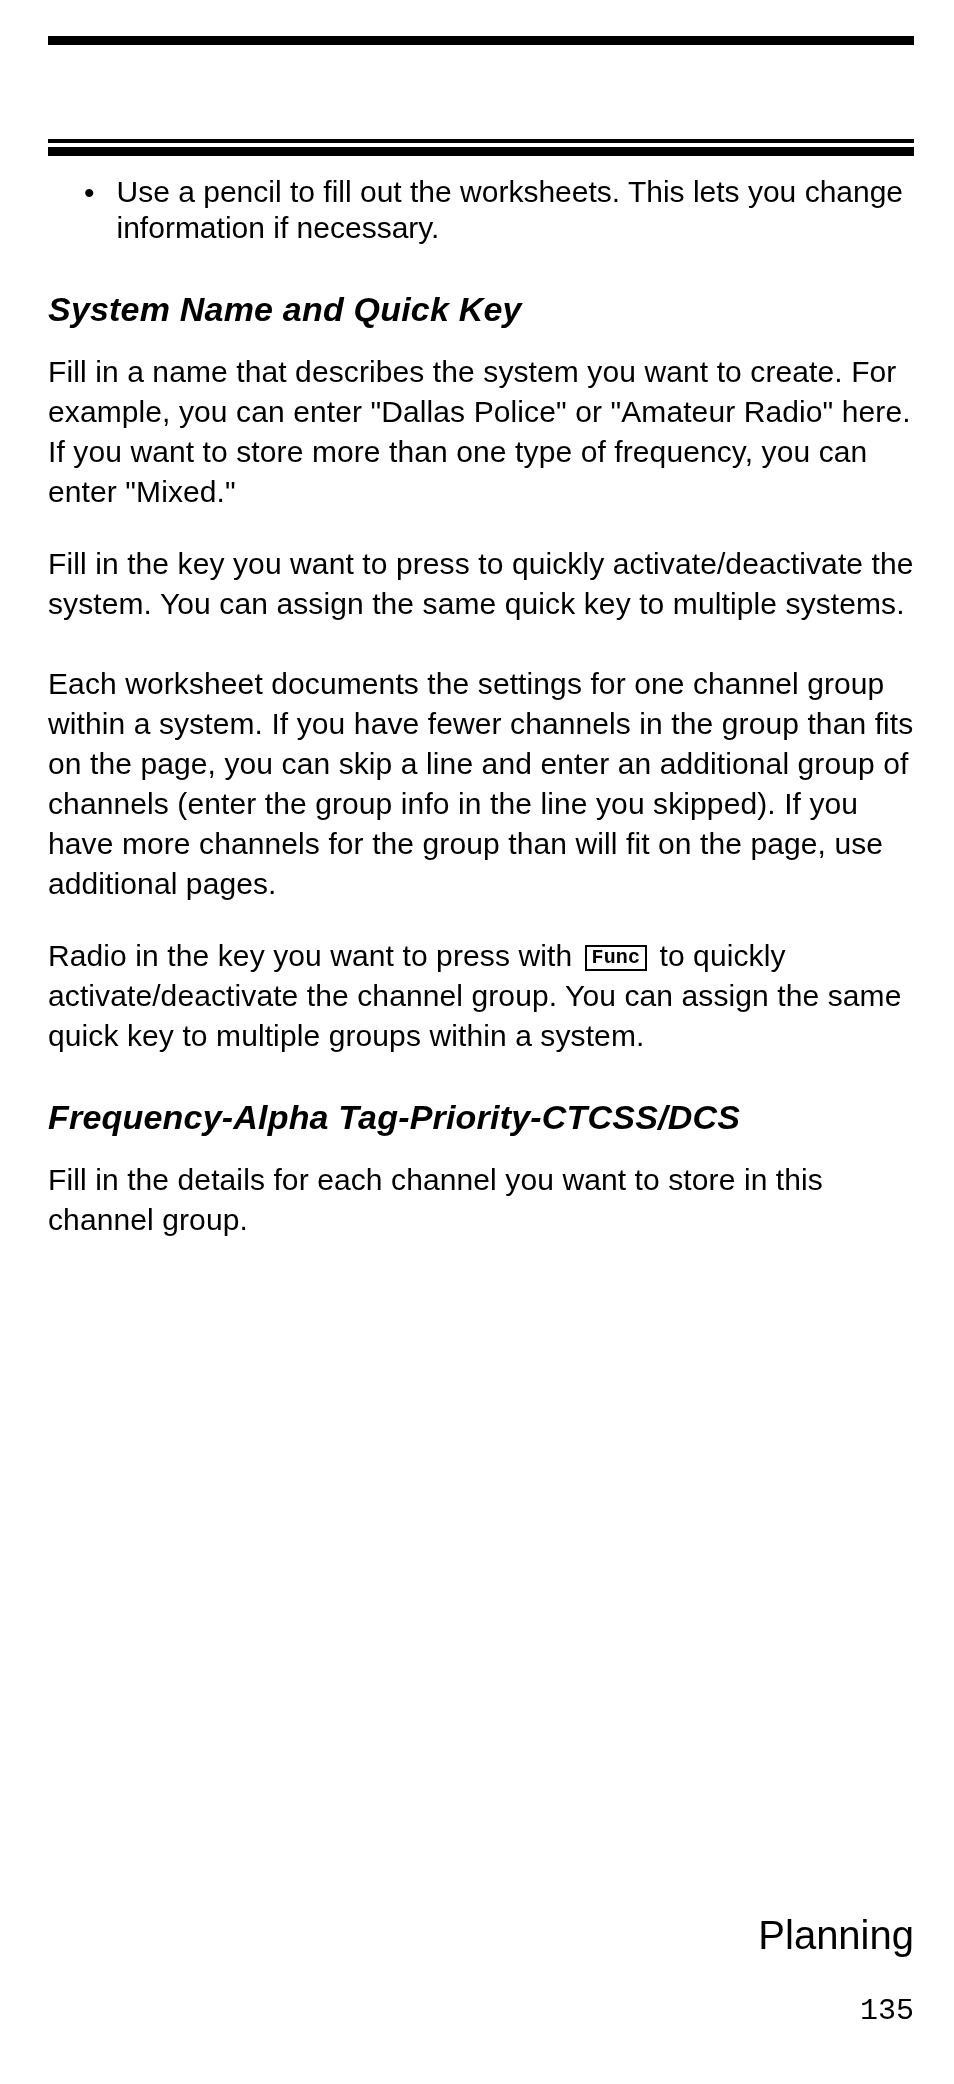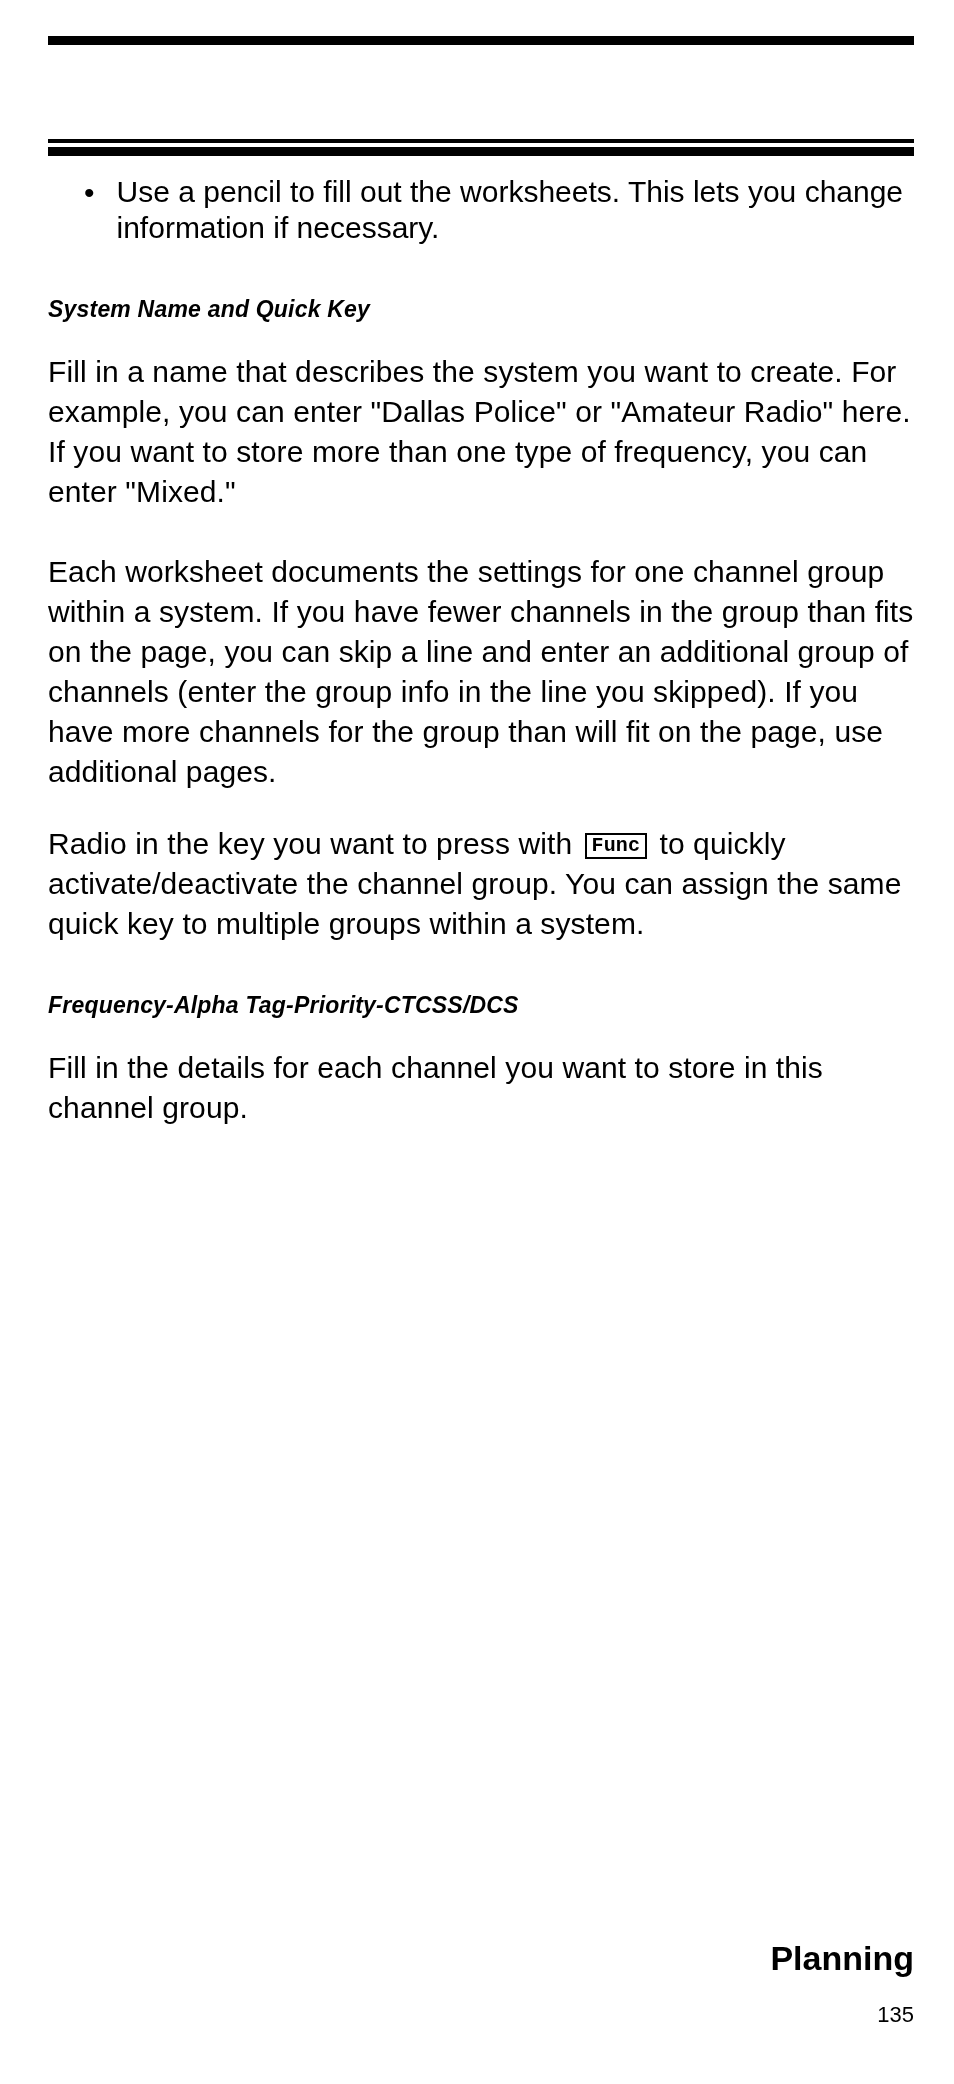--- a/index.html
+++ b/index.html
@@ -47,21 +47,21 @@
     line-height: 36px;
   }
   h1.section {
     font-size: 40px;
     font-weight: bold;
     line-height: 50px;
     margin-bottom: 36px;
     letter-spacing: 0.2px;
   }
   h2.subsection {
-    font-size: 23px;
+    font-size: 34px;
     font-weight: bold;
     font-style: italic;
     line-height: 42px;
     margin-bottom: 22px;
     letter-spacing: 0.2px;
   }
   p.body {
     font-size: 30px;
     line-height: 40px;
     margin-bottom: 32px;
@@ -80,26 +80,27 @@
     font-style: normal;
     font-family: Liberation Mono, monospace;
   }
   .footer {
     position: absolute;
     bottom: 56px;
     right: 40px;
     text-align: right;
   }
   .footer-title {
-    font-size: 34px;
-    font-weight: bold;
-    margin-bottom: 24px;
+    font-size: 40px;
+    font-weight: normal;
+    margin-bottom: 36px;
   }
   .footer-page {
-    font-size: 22px;
+    font-size: 30px;
+    font-family: Liberation Mono, monospace;
   }
   .block { margin-bottom: 40px; }
 </style>
 </head>
 <body>
 
 <div class="page">
 
   <div class="rule-thick"></div>
 
@@ -110,20 +111,21 @@
 
   <div class="bullet-row">
     <span class="bullet-dot">•</span>
     <span class="bullet-text">Use a pencil to fill out the worksheets.  This lets you change information if necessary.</span>
   </div>
 
 
   <div class="block">
     <h2 class="subsection">System Name and Quick Key</h2>
     <p class="body">Fill in a name that describes the system you want to create. For example, you can enter "Dallas Police" or "Amateur Radio" here. If you want to store more than one type of frequency, you can enter "Mixed."</p>
+    <p class="body">Fill in the key you want to press to quickly activate/deactivate the system. You can assign the same quick key to multiple systems.</p>
   </div>
 
   <div class="block">
     <p class="body">Each worksheet documents the settings for one channel group within a system. If you have fewer channels in the group than fits on the page, you can skip a line and enter an additional group of channels (enter the group info in the line you skipped). If you have more channels for the group than will fit on the page, use additional pages.</p>
     <p class="body">
       <span>Radio in the key you want to press with </span><span class="func-key">Func</span><span> to quickly activate/deactivate the channel group. You can assign the same quick key to multiple groups within a system.</span>
     </p>
   </div>
 
   <div class="block">

